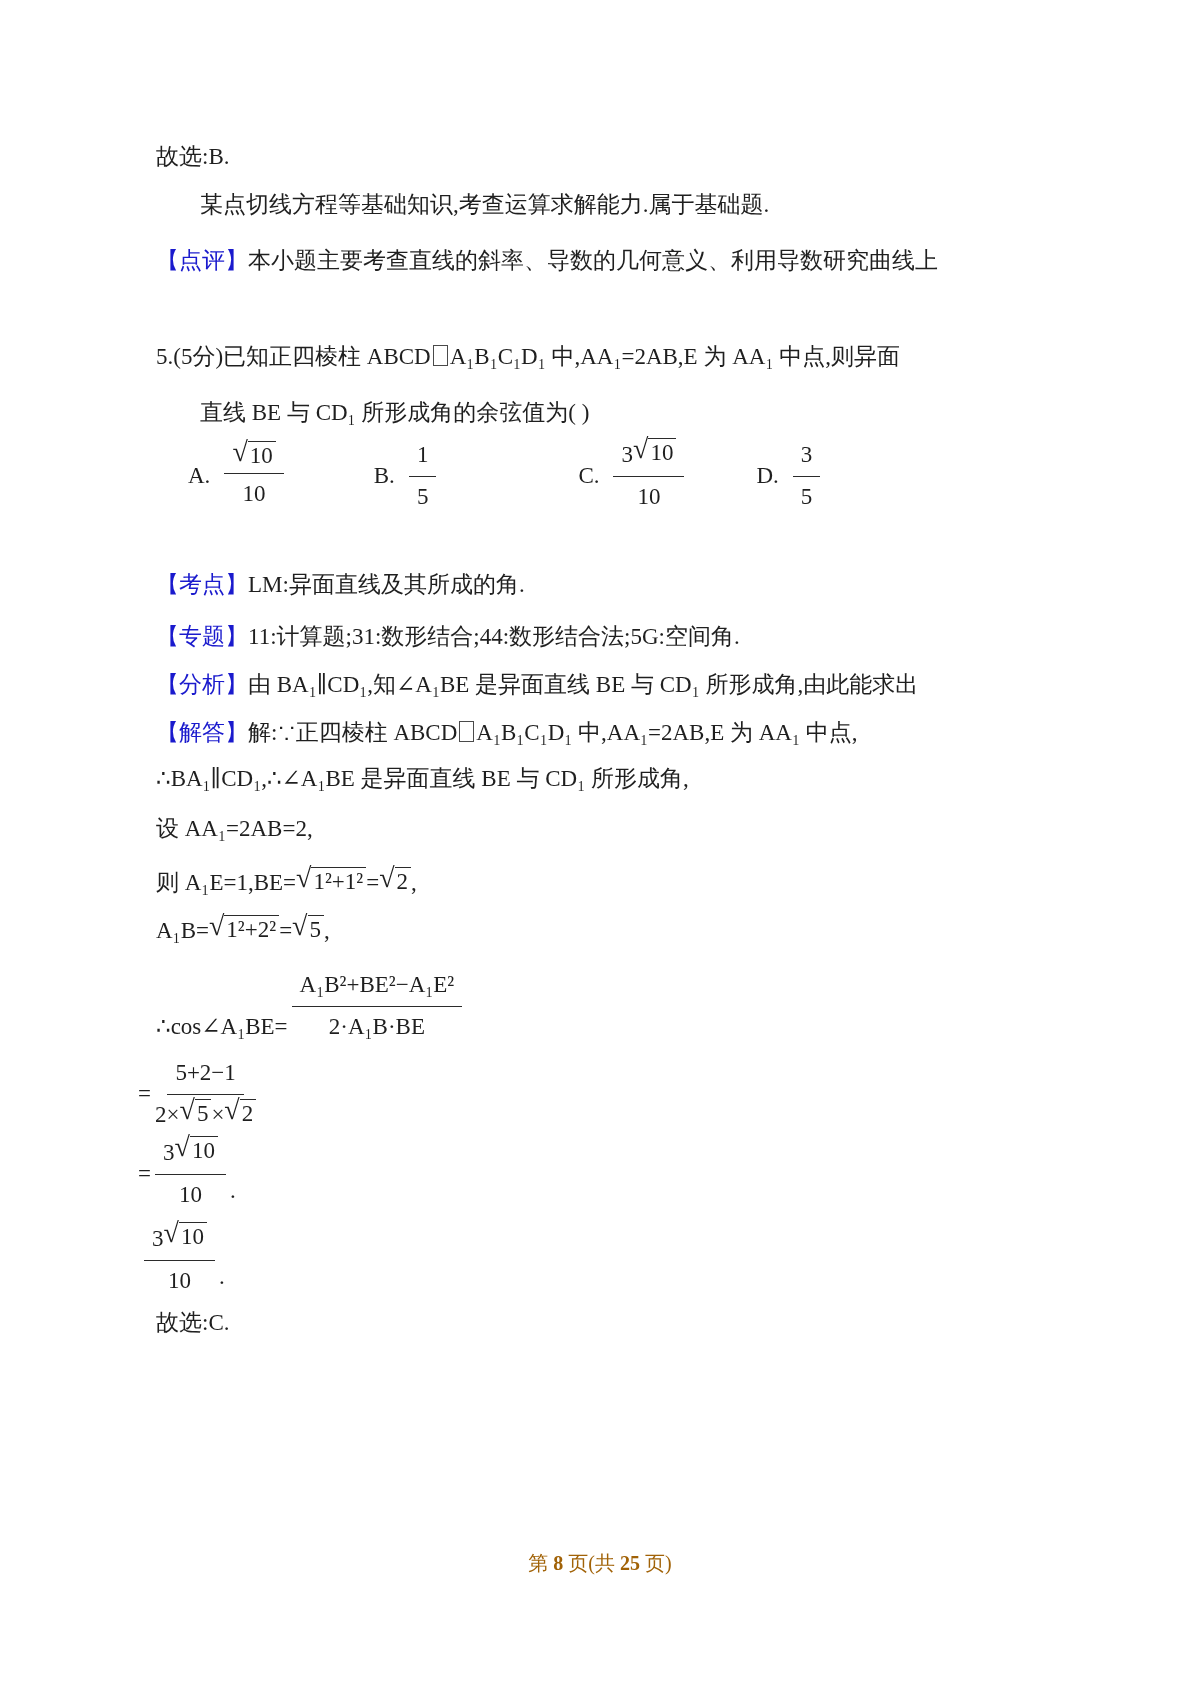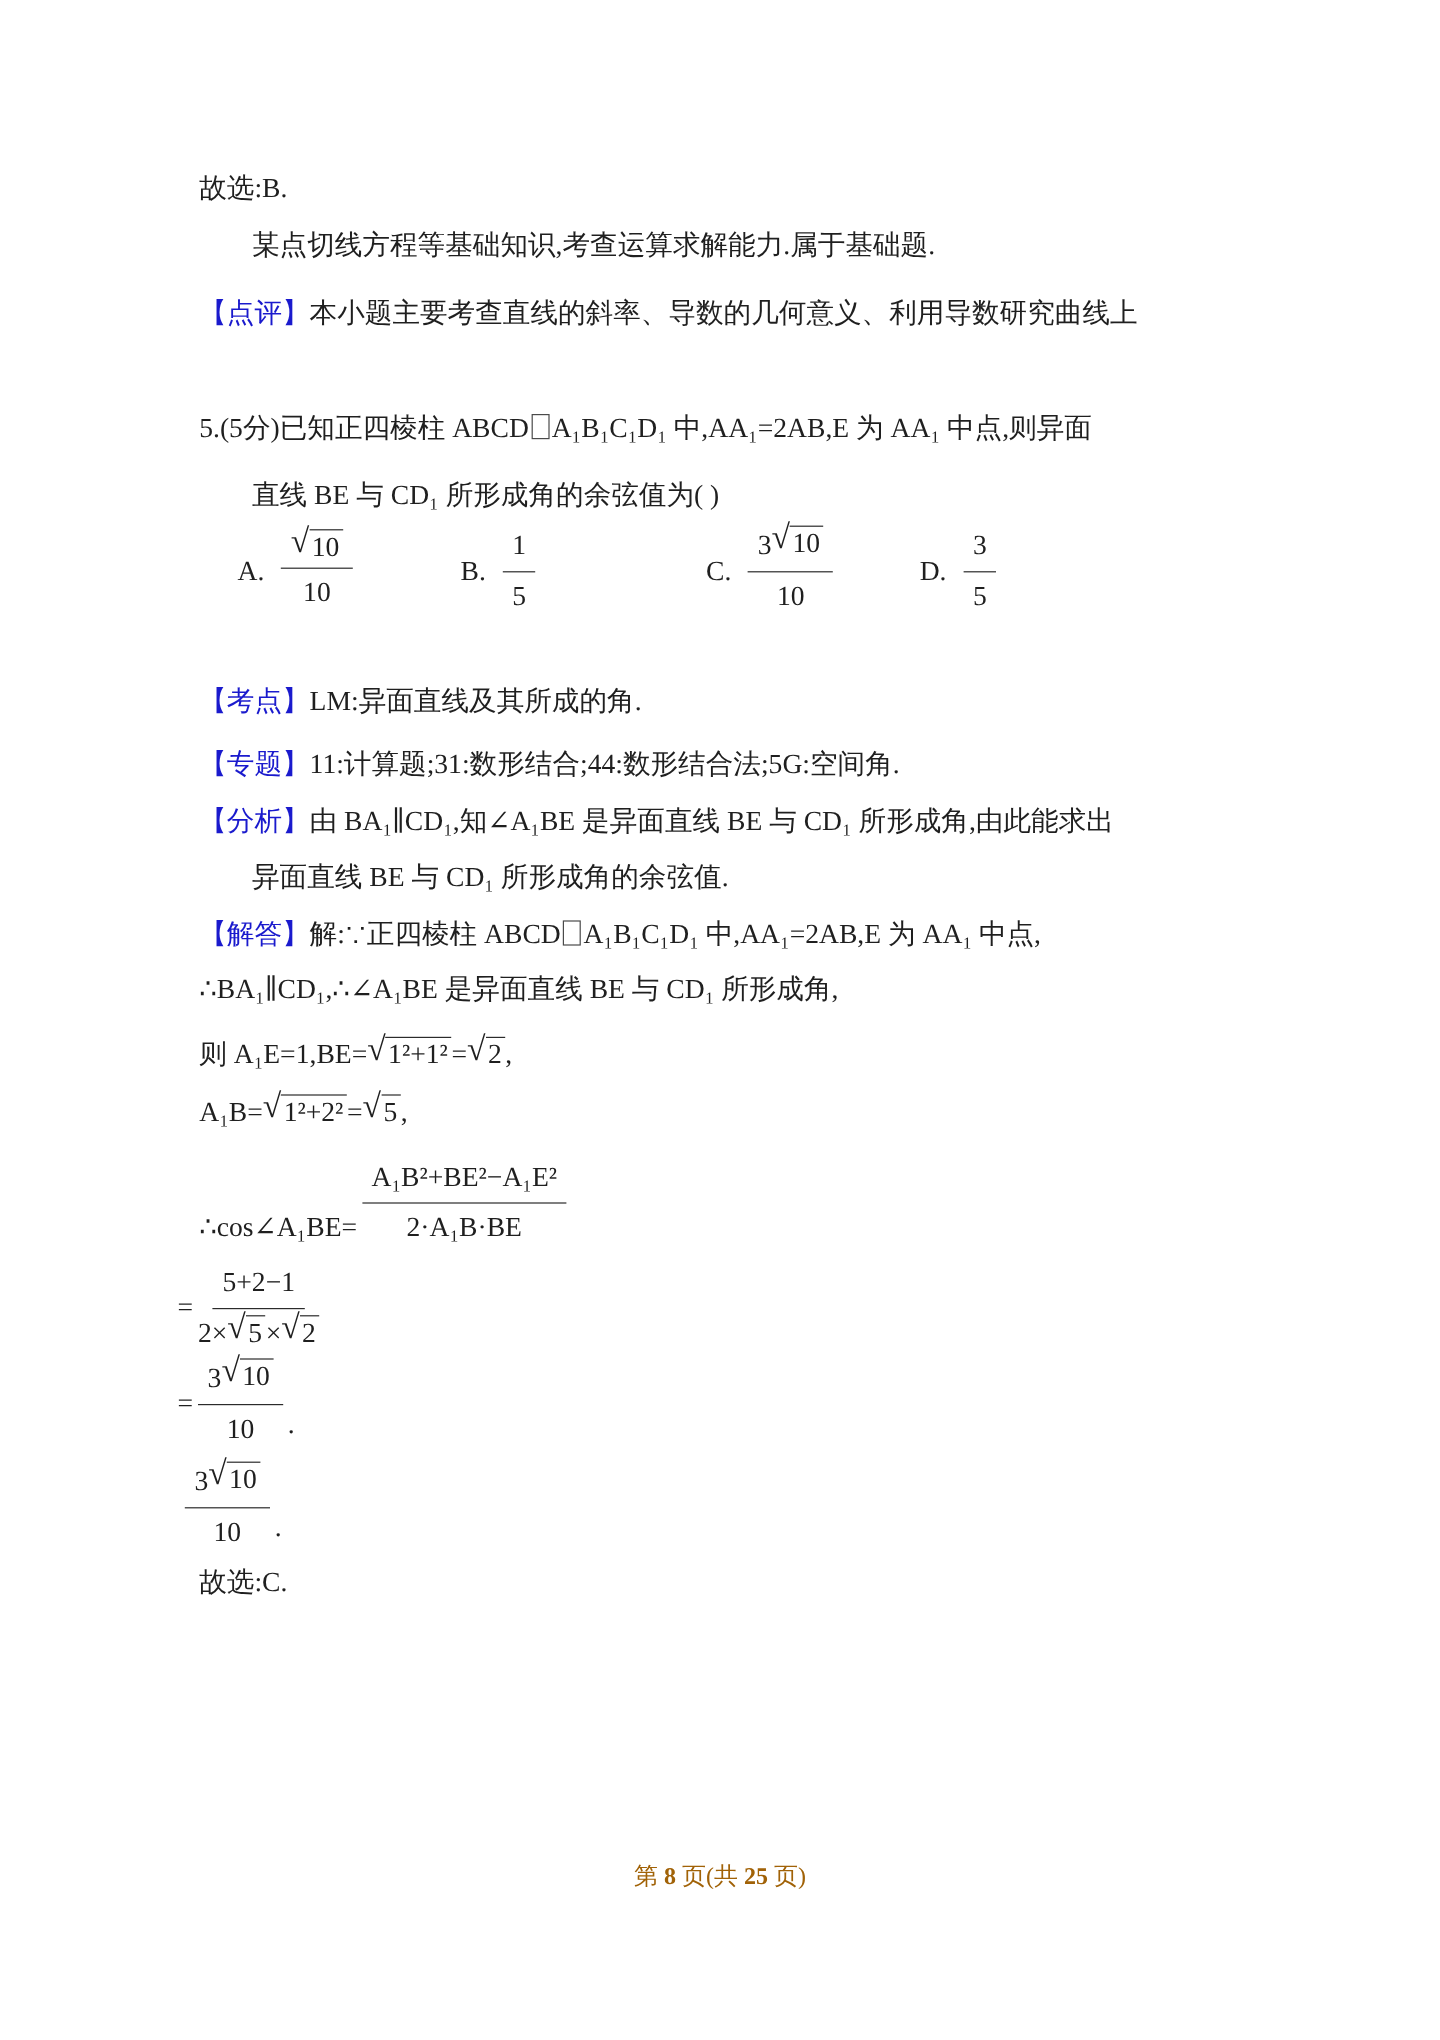--- a/index.html
+++ b/index.html
@@ -1,21 +1,21 @@
 <!DOCTYPE html>
 <html><head>
 <meta charset="utf-8">
 <style>
   html,body{margin:0;padding:0;background:#fff;}
   .page{
     width:1200px;height:1700px;position:relative;background:#ffffff;
     font-family:"Liberation Serif","DejaVu Serif",serif;
     color:#1f1f1f;font-size:23px;overflow:hidden;
   }
-  .content{position:absolute;left:166px;top:0;width:880px;}
+  .content{position:absolute;left:156px;top:0;width:880px;}
   .row{line-height:34px;white-space:nowrap;}
   .tag{color:#1a1acd;}
   .indent{padding-left:44px;}
   
   .r-chooseB{margin-top:140px;}
   .r-comment1{margin-top:22px;}
   .r-comment2{margin-top:14px;}
   .r-q5a{margin-top:62px;}
   .r-q5b{margin-top:22px;}
   .r-options{margin-top:8px;display:flex;align-items:center;}
@@ -130,32 +130,32 @@
       <span class="tag">【考点】</span><span>LM:异面直线及其所成的角.</span>
     </div>
 
     <div class="row r-zhuanti">
       <span class="tag">【专题】</span><span>11:计算题;31:数形结合;44:数形结合法;5G:空间角.</span>
     </div>
 
     <div class="row r-fenxi1">
       <span class="tag">【分析】</span><span>由 BA₁∥CD₁,知∠A₁BE 是异面直线 BE 与 CD₁ 所形成角,由此能求出</span>
     </div>
-    <div class="row r-fenxi2 indent">
-      <span>异面直线 BE 与 CD₁ 所形成角的余弦值.</span>
-    </div>
 
     <div class="row r-jieda1">
       <span class="tag">【解答】</span><span>解:∵正四棱柱 ABCD</span><span class="tofu"></span><span>A₁B₁C₁D₁ 中,AA₁=2AB,E 为 AA₁ 中点,</span>
     </div>
 
     <div class="row r-sol2">
       <span>∴BA₁∥CD₁,∴∠A₁BE 是异面直线 BE 与 CD₁ 所形成角,</span>
     </div>
 
+    <div class="row r-sol3">
+      <span>设 AA₁=2AB=2,</span>
+    </div>
 
     <div class="row r-sol4">
       <span>则 A₁E=1,BE=</span><span class="sqrt">
           <span class="sgn">√</span>
           <span class="rad">1²+1²</span>
         </span><span>=</span><span class="sqrt">
           <span class="sgn">√</span>
           <span class="rad">2</span>
         </span><span>,</span>
     </div>

